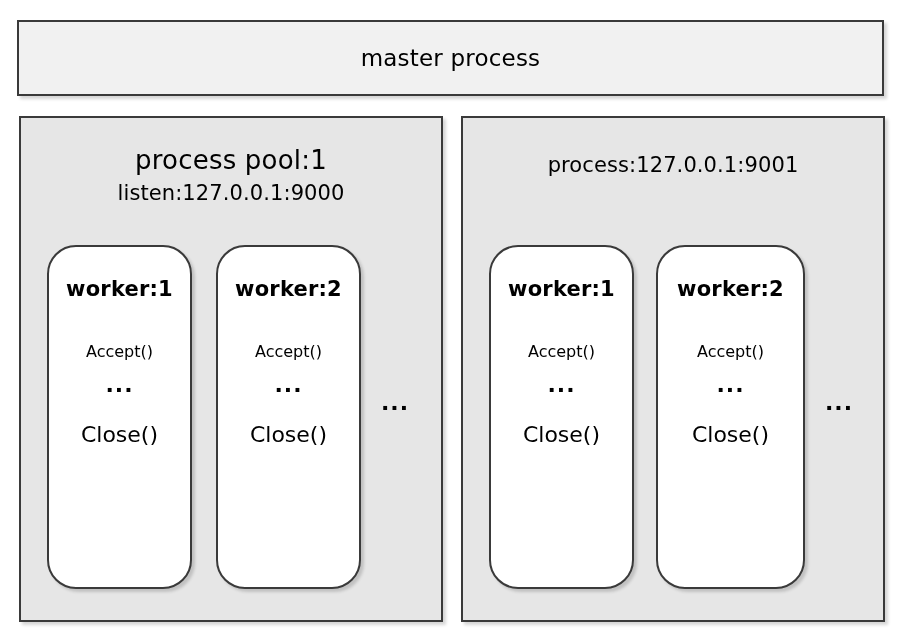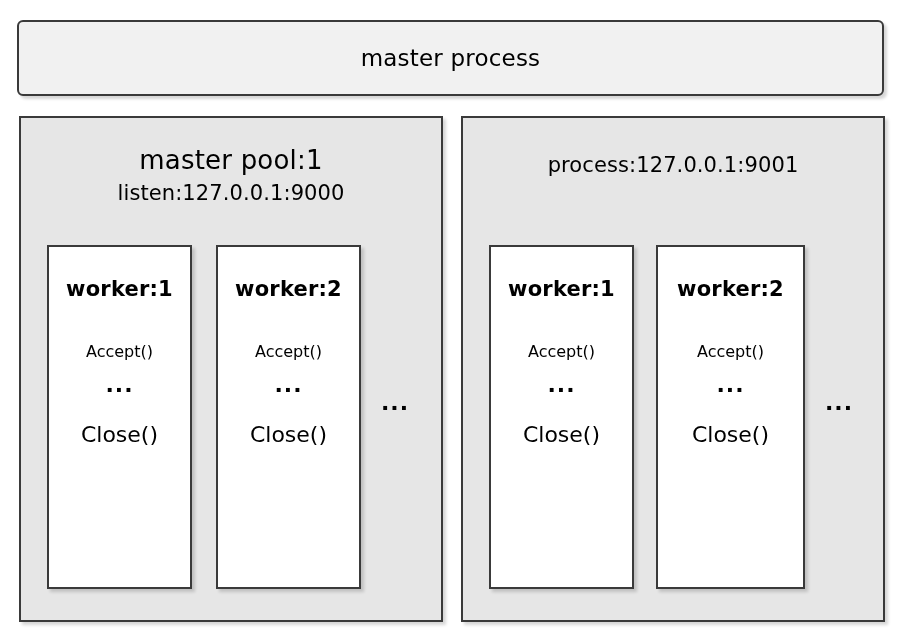--- a/index.html
+++ b/index.html
@@ -35,21 +35,20 @@
   
   .master-box {
     left: 17px;
     top: 20px;
     width: 867px;
     height: 76px;
     background: #f1f1f1;
     display: flex;
     align-items: center;
     justify-content: center;
-    border-radius: 6px;
   }
   .master-label {
     font-size: 23px;
     letter-spacing: 0.2px;
     line-height: 1;
   }
 
   
   .pool-box {
     top: 116px;
@@ -80,20 +79,21 @@
   }
 
   
   .worker-box {
     top: 245px;
     height: 344px;
     background: #ffffff;
     display: flex;
     flex-direction: column;
     align-items: center;
+    border-radius: 29px;
   }
   .worker-title {
     font-size: 21px;
     font-weight: bold;
     margin-top: 32px;
     line-height: 1;
     letter-spacing: 0.2px;
   }
   .worker-accept {
     font-size: 16px;
@@ -137,21 +137,21 @@
 <body>
 
 <div class="canvas">
 
   <div class="box master-box">
     <div class="master-label">master process</div>
   </div>
 
   <div class="box pool-box pool-1">
     <div class="pool-header">
-      <div class="pool-title">master pool:1</div>
+      <div class="pool-title">process pool:1</div>
       <div class="pool-listen">listen:127.0.0.1:9000</div>
     </div>
   </div>
 
   <div class="box worker-box p1-w1">
     <div class="worker-title">worker:1</div>
     <div class="worker-accept">Accept()</div>
     <div class="worker-dots">...</div>
     <div class="worker-close">Close()</div>
   </div>

